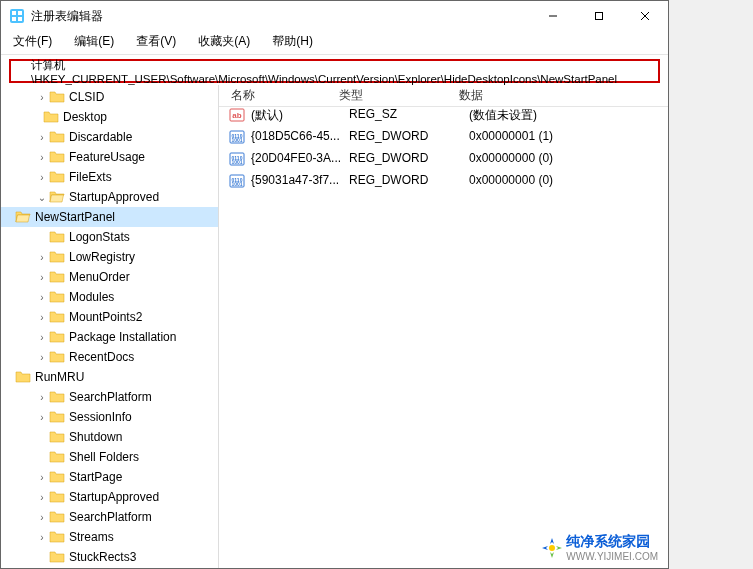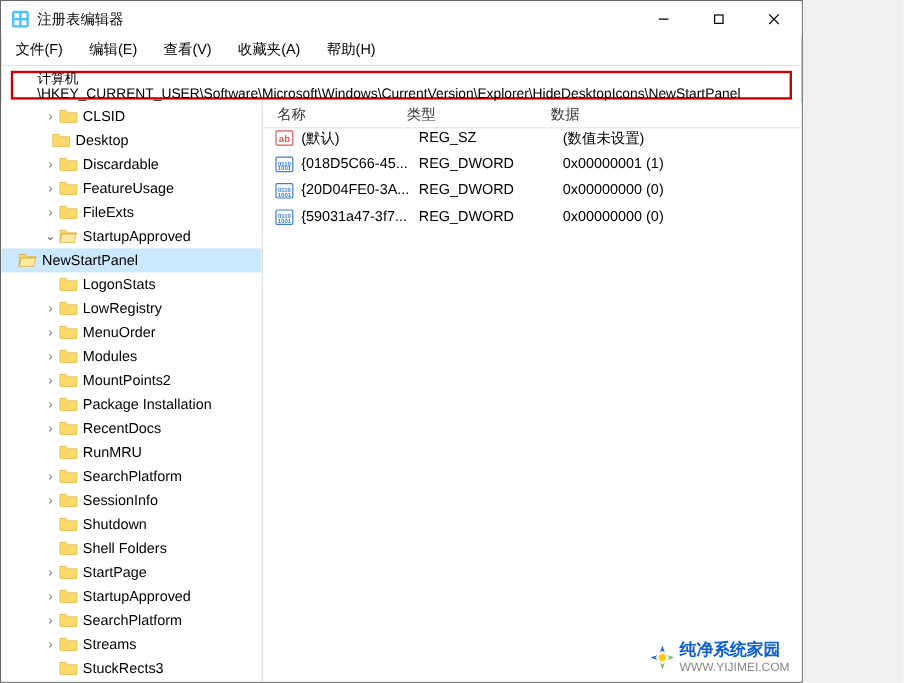--- a/index.html
+++ b/index.html
@@ -176,21 +176,21 @@
           </svg>
           <span>Package Installation</span>
         </div>
         <div class="tree-row" style="padding-left: 34px;">
           <span class="expander">›</span>
           <svg class="folder-icon" viewBox="0 0 16 16">
             <path d="M1 3h5l1 2h8v8H1z" fill="#ffd96a" stroke="#d4a017" stroke-width="0.5"></path>
           </svg>
           <span>RecentDocs</span>
         </div>
-        <div class="tree-row" style="padding-left: 34px;">
+        <div class="tree-row" style="">
           <span class="expander"></span>
           <svg class="folder-icon" viewBox="0 0 16 16">
             <path d="M1 3h5l1 2h8v8H1z" fill="#ffd96a" stroke="#d4a017" stroke-width="0.5"></path>
           </svg>
           <span>RunMRU</span>
         </div>
         <div class="tree-row" style="padding-left: 34px;">
           <span class="expander">›</span>
           <svg class="folder-icon" viewBox="0 0 16 16">
             <path d="M1 3h5l1 2h8v8H1z" fill="#ffd96a" stroke="#d4a017" stroke-width="0.5"></path>

